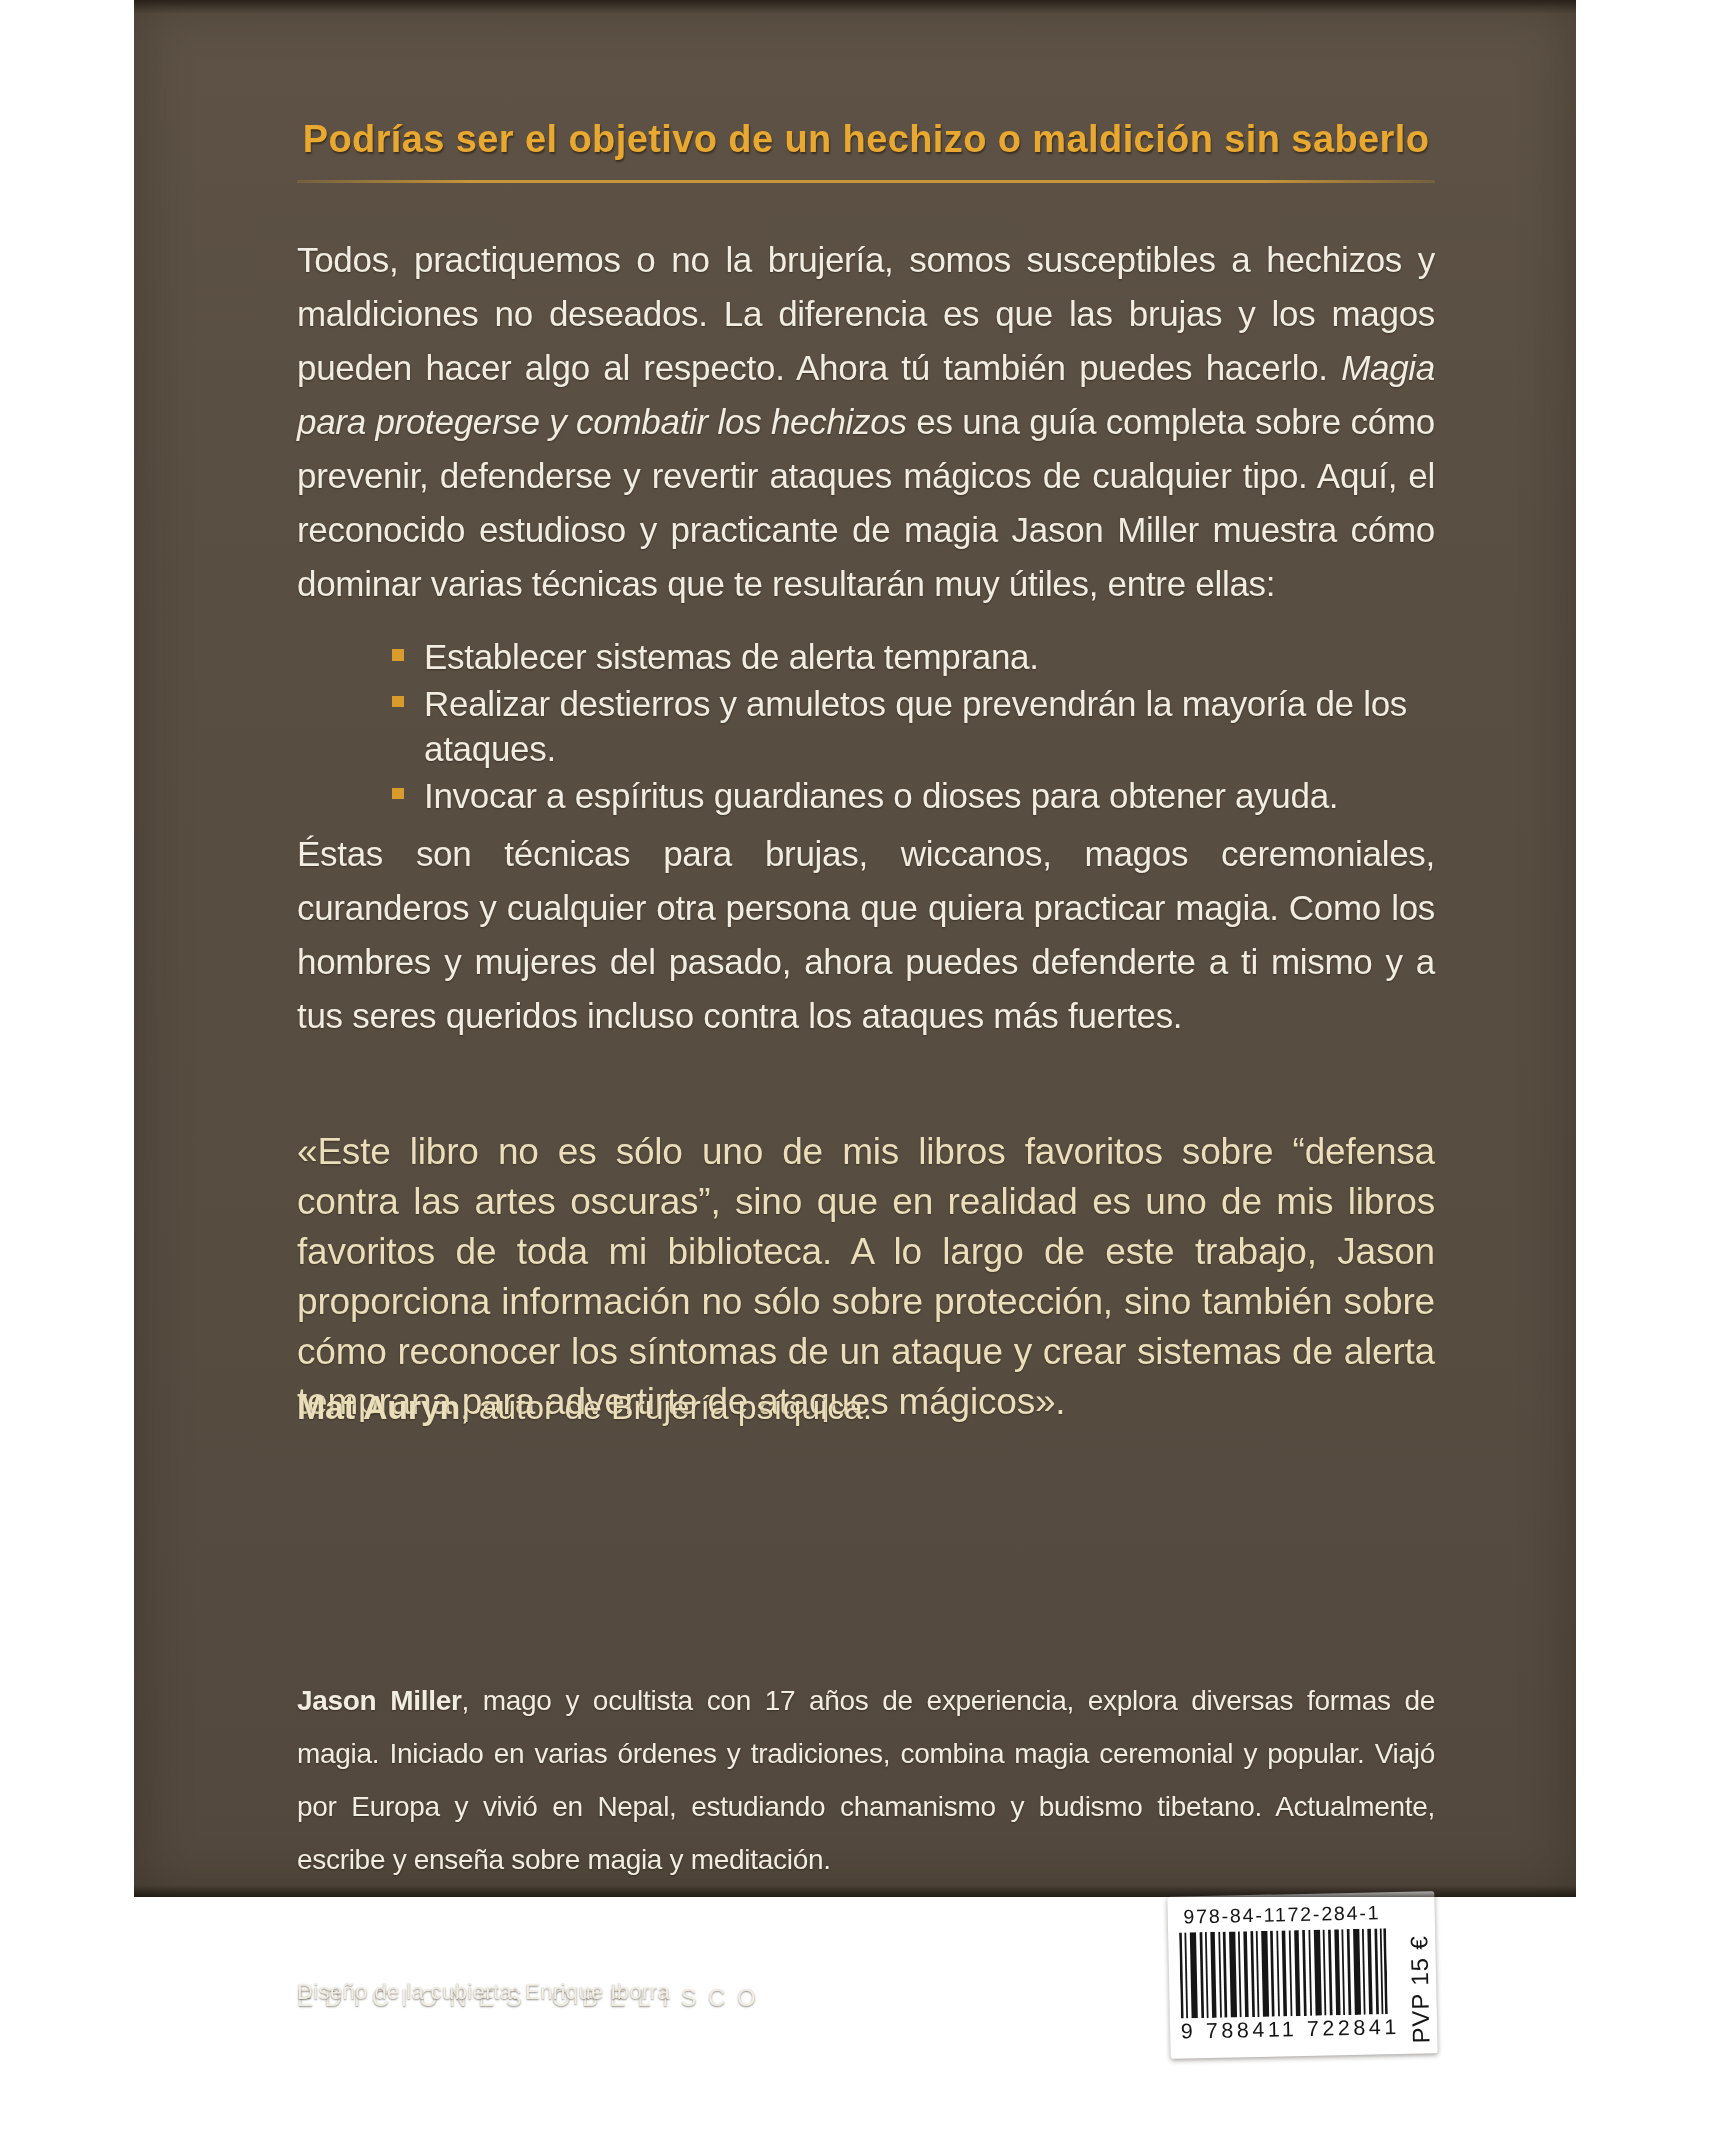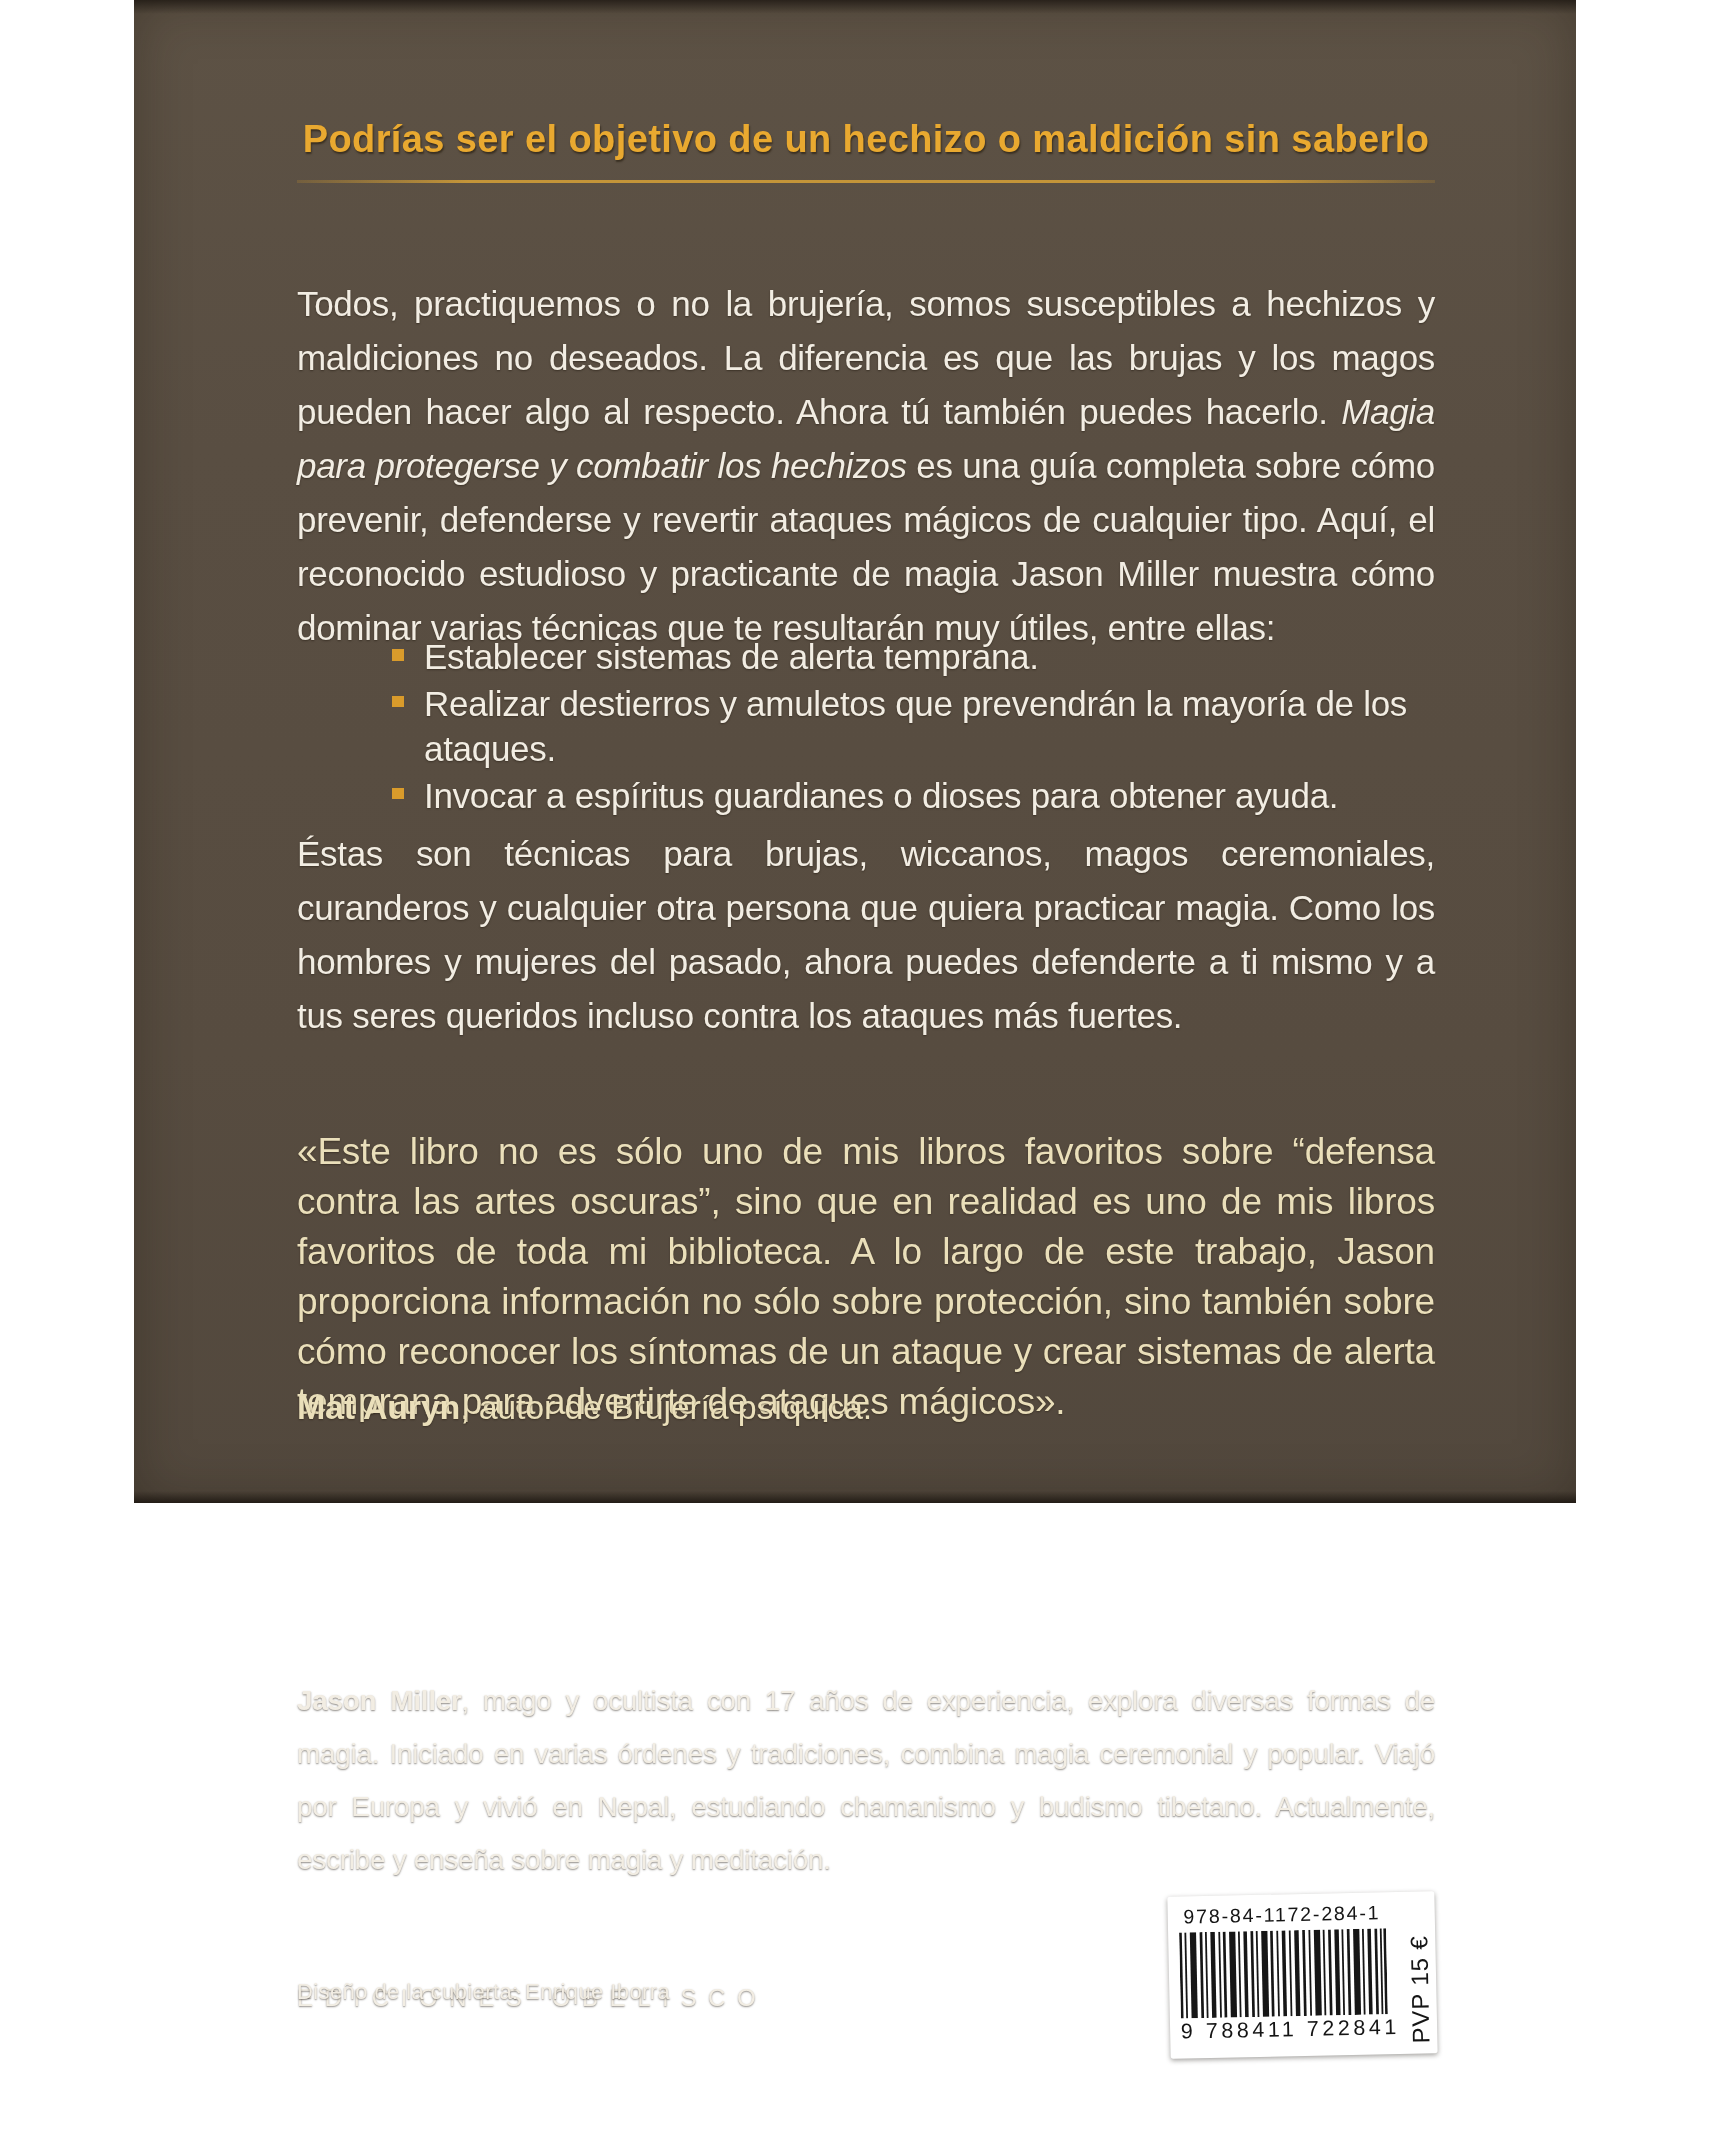--- a/index.html
+++ b/index.html
@@ -16,21 +16,21 @@
   html,body{background:#ffffff;}
   body{font-family:"Liberation Sans", sans-serif;}
   .page{
     position:relative;
     width:1734px;height:2139px;
     background:#ffffff;
     overflow:hidden;
   }
   .cover{
     position:absolute;left:134px;top:0;
-    width:1442px;height:1503px;
+    width:1442px;height:1897px;
     background:linear-gradient(to bottom,#5d5245 0%,#594e42 30%,#574c40 70%,#52483d 100%);
     box-shadow:inset 0 0 53px rgba(30,22,14,0.35);
   }
   .cover::before{
     content:"";position:absolute;left:0;top:0;width:100%;height:14.3px;
     background:linear-gradient(to bottom,rgba(15,10,6,0.6),rgba(15,10,6,0));
   }
   .cover::after{
     content:"";position:absolute;left:0;bottom:0;width:100%;height:12.5px;
     background:linear-gradient(to top,rgba(15,10,6,0.65),rgba(15,10,6,0));
@@ -47,21 +47,21 @@
     top:180px;height:2.7px;
     background:linear-gradient(to right,rgba(184,137,47,0.25),#c49539 15%,#c49539 85%,rgba(184,137,47,0.25));
   }
 
   .body-par{
     color:var(--body-text);
     font-size:35px;line-height:54px;letter-spacing:-0.3px;
     text-align:justify;
     text-shadow:0 0.9px 1.8px rgba(30,22,12,0.5);
   }
-  .intro{top:233px;margin-top:44px;}
+  .intro{top:233px;}
   .book-title-italic{font-style:italic;}
 
   .bullets{top:634px;left:258px;width:1052px;list-style:none;}
   .bullets li{
     position:relative;
     color:var(--body-text);
     font-size:35px;line-height:45px;letter-spacing:-0.3px;
     padding-left:32px;margin-bottom:1.8px;
     text-shadow:0 0.9px 1.8px rgba(30,22,12,0.5);
   }

